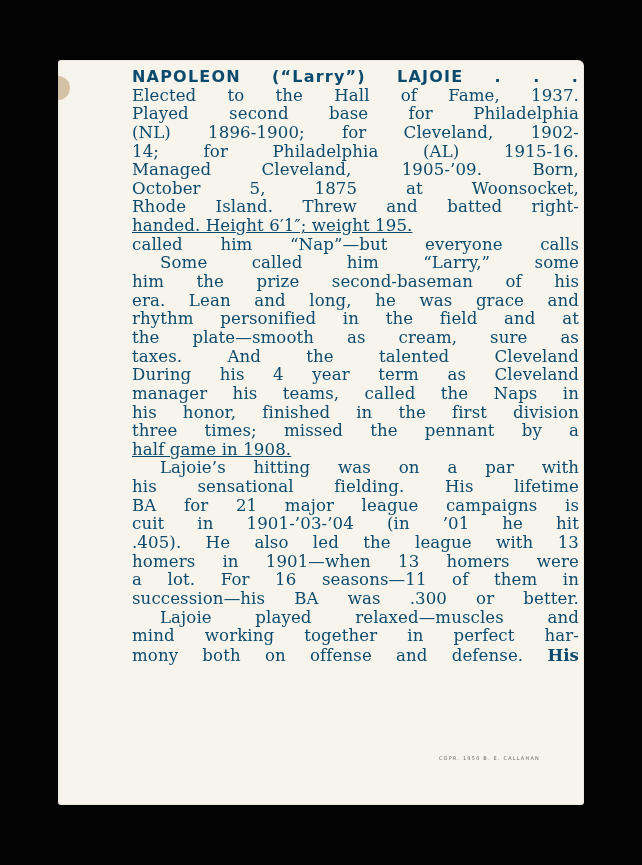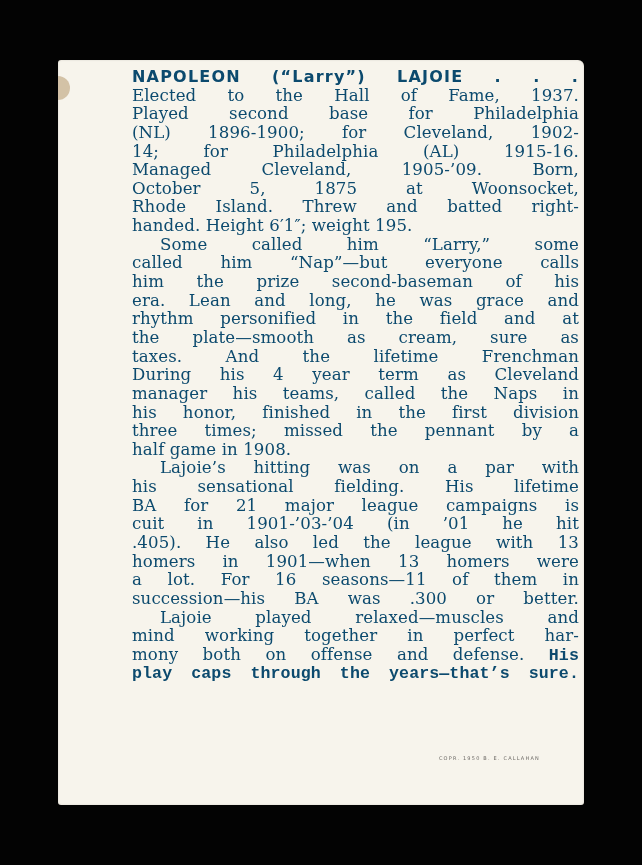--- a/index.html
+++ b/index.html
@@ -45,33 +45,33 @@
   .line {
     display: block;
     white-space: nowrap;
     text-align: justify;
     text-align-last: justify;
     height: 18.65px;
     overflow: visible;
   }
   .line.last {
     text-align-last: left;
+    text-decoration: underline;
   }
   .line.indent {
     padding-left: 28px;
   }
   .title {
     font-family: "DejaVu Sans", sans-serif;
     font-weight: bold;
     font-size: 16px;
     letter-spacing: 1.2px;
   }
   .bold {
     font-weight: bold;
-    font-family: Liberation Mono, monospace;
   }
   .copyright {
     position: absolute;
     right: 44px;
     top: 695px;
     font-family: "DejaVu Sans", sans-serif;
     font-size: 5px;
     letter-spacing: 1.2px;
     color: #6d6a66;
   }
@@ -87,42 +87,41 @@
 
     <span class="line">Elected to the Hall of Fame, 1937.</span>
     <span class="line">Played second base for Philadelphia</span>
     <span class="line">(NL) 1896-1900; for Cleveland, 1902-</span>
     <span class="line">14; for Philadelphia (AL) 1915-16.</span>
     <span class="line">Managed Cleveland, 1905-’09. Born,</span>
     <span class="line">October 5, 1875 at Woonsocket,</span>
     <span class="line">Rhode Island. Threw and batted right-</span>
     <span class="line last">handed. Height 6′1″; weight 195.</span>
 
+    <span class="line">called him “Nap”—but everyone calls</span>
     <span class="line indent">Some called him “Larry,” some</span>
-    <span class="line">called him “Nap”—but everyone calls</span>
     <span class="line">him the prize second-baseman of his</span>
     <span class="line">era. Lean and long, he was grace and</span>
     <span class="line">rhythm personified in the field and at</span>
     <span class="line">the plate—smooth as cream, sure as</span>
-    <span class="line">taxes. And the lifetime Frenchman</span>
+    <span class="line">taxes. And the talented Cleveland</span>
     <span class="line">During his 4 year term as Cleveland</span>
     <span class="line">manager his teams, called the Naps in</span>
     <span class="line">his honor, finished in the first division</span>
     <span class="line">three times; missed the pennant by a</span>
     <span class="line last">half game in 1908.</span>
 
     <span class="line indent">Lajoie’s hitting was on a par with</span>
     <span class="line">his sensational fielding. His lifetime</span>
     <span class="line">BA for 21 major league campaigns is</span>
     <span class="line">cuit in 1901-’03-’04 (in ’01 he hit</span>
     <span class="line">.405). He also led the league with 13</span>
     <span class="line">homers in 1901—when 13 homers were</span>
     <span class="line">a lot. For 16 seasons—11 of them in</span>
     <span class="line">succession—his BA was .300 or better.</span>
 
     <span class="line indent">Lajoie played relaxed—muscles and</span>
     <span class="line">mind working together in perfect har-</span>
     <span class="line"><span>mony both on offense and defense.</span> <span class="bold">His</span></span>
-    <span class="line bold">play caps through the years—that’s sure.</span>
   </div>
 
   <div class="copyright">COPR. 1950 B. E. CALLAHAN</div>
 </div>
 
 </body></html>

